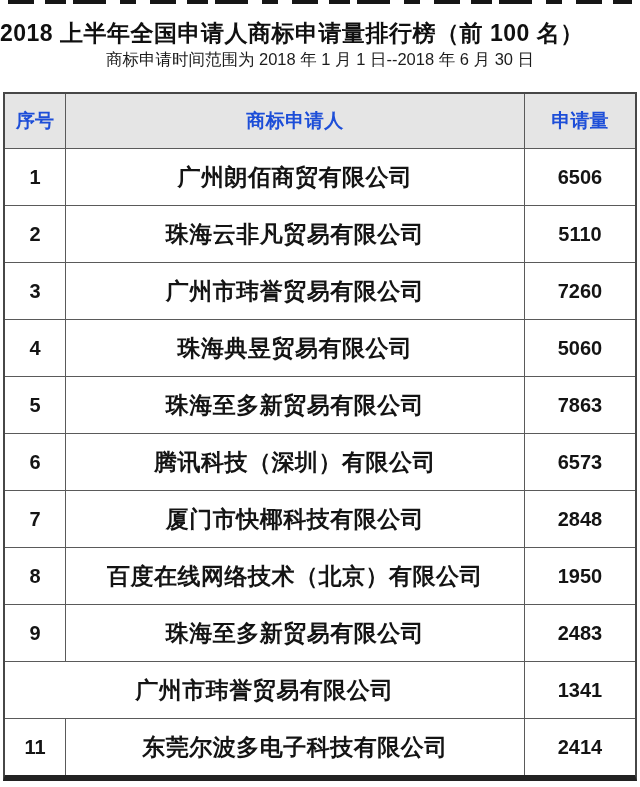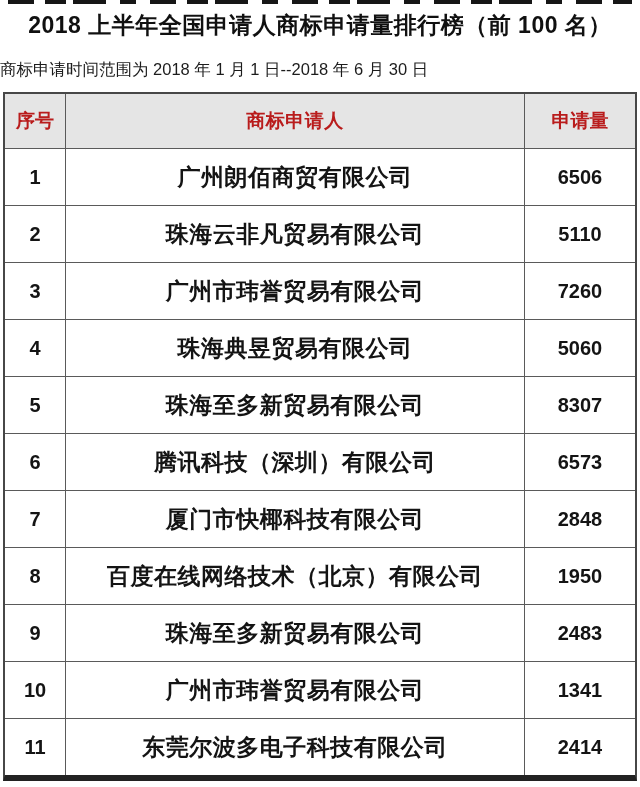--- a/index.html
+++ b/index.html
@@ -8,35 +8,35 @@
   .page { position:relative; width:640px; height:787px; background:#fff; }
 
   
   .crop-remnant { position:absolute; top:0; left:8px; right:8px; height:4px;
     background:repeating-linear-gradient(90deg,
       #161616 0 26px, transparent 26px 37px,
       #161616 37px 58px, transparent 58px 65px,
       #161616 65px 98px, transparent 98px 112px,
       #161616 112px 128px, transparent 128px 142px); }
 
-  .title { padding-top:10px; text-align:center; font-size:23px; line-height:30px;
+  .title { padding-top:18px; font-size:23px; line-height:30px;
            font-weight:bold; color:#101010; letter-spacing:0.5px; }
-  .subtitle { margin-top:18px; font-size:16.5px; line-height:22px;
+  .subtitle { text-align:center; font-size:16.5px; line-height:22px;
               color:#1c1c1c; }
 
   .rank-table { position:absolute; left:3px; right:3px; top:92px;
                 border:2px solid #474747; border-bottom:6px solid #222; background:#fff; }
   .t-row { display:flex; height:57px; border-top:1px solid #5a5a5a; }
   .t-row.header { height:54px; border-top:none; background:#e5e5e5; }
   .cell { display:flex; align-items:center; justify-content:center;
           font-weight:bold; text-align:center; }
   .c-rank { width:61px; border-right:1px solid #5a5a5a; font-size:20px; }
   .c-applicant { flex:1; border-right:1px solid #5a5a5a; font-size:23px; letter-spacing:0.5px; }
   .c-count { width:110px; font-size:20px; }
-  .t-row.header .cell { font-size:19px; color:#b91c1c;text-align:right; }
+  .t-row.header .cell { font-size:19px; color:#1d4ed8;text-align:right; }
 </style>
 </head>
 <body>
 
 <div class="page">
   <div class="crop-remnant"></div>
 
   <div class="title">2018 上半年全国申请人商标申请量排行榜（前 100 名）</div>
   <div class="subtitle">商标申请时间范围为 2018 年 1 月 1 日--2018 年 6 月 30 日</div>
 
@@ -63,21 +63,21 @@
       <div class="cell c-count">7260</div>
     </div>
     <div class="t-row">
       <div class="cell c-rank">4</div>
       <div class="cell c-applicant">珠海典昱贸易有限公司</div>
       <div class="cell c-count">5060</div>
     </div>
     <div class="t-row">
       <div class="cell c-rank">5</div>
       <div class="cell c-applicant">珠海至多新贸易有限公司</div>
-      <div class="cell c-count">8307</div>
+      <div class="cell c-count">7863</div>
     </div>
     <div class="t-row">
       <div class="cell c-rank">6</div>
       <div class="cell c-applicant">腾讯科技（深圳）有限公司</div>
       <div class="cell c-count">6573</div>
     </div>
     <div class="t-row">
       <div class="cell c-rank">7</div>
       <div class="cell c-applicant">厦门市快椰科技有限公司</div>
       <div class="cell c-count">2848</div>
@@ -86,21 +86,20 @@
       <div class="cell c-rank">8</div>
       <div class="cell c-applicant">百度在线网络技术（北京）有限公司</div>
       <div class="cell c-count">1950</div>
     </div>
     <div class="t-row">
       <div class="cell c-rank">9</div>
       <div class="cell c-applicant">珠海至多新贸易有限公司</div>
       <div class="cell c-count">2483</div>
     </div>
     <div class="t-row">
-      <div class="cell c-rank">10</div>
       <div class="cell c-applicant">广州市玮誉贸易有限公司</div>
       <div class="cell c-count">1341</div>
     </div>
     <div class="t-row">
       <div class="cell c-rank">11</div>
       <div class="cell c-applicant">东莞尔波多电子科技有限公司</div>
       <div class="cell c-count">2414</div>
     </div>
   </div>
 </div>

